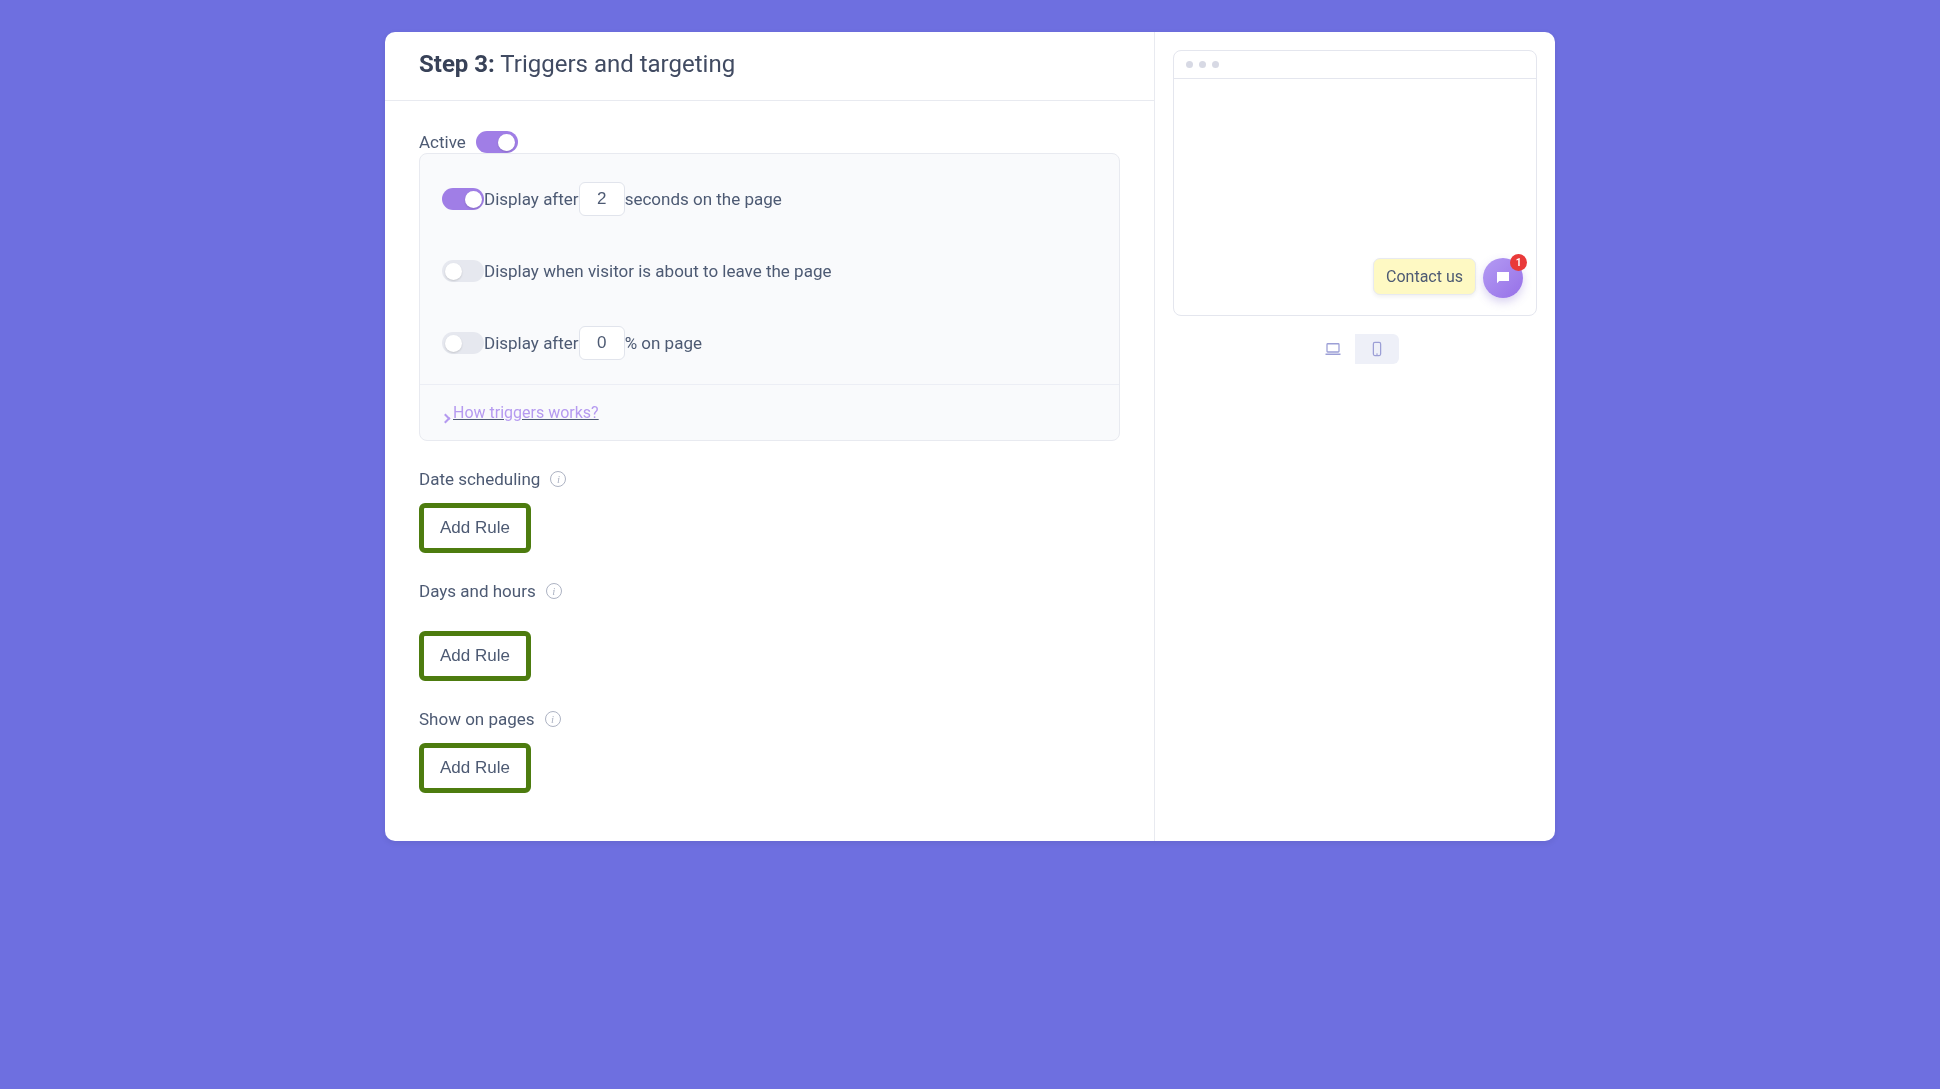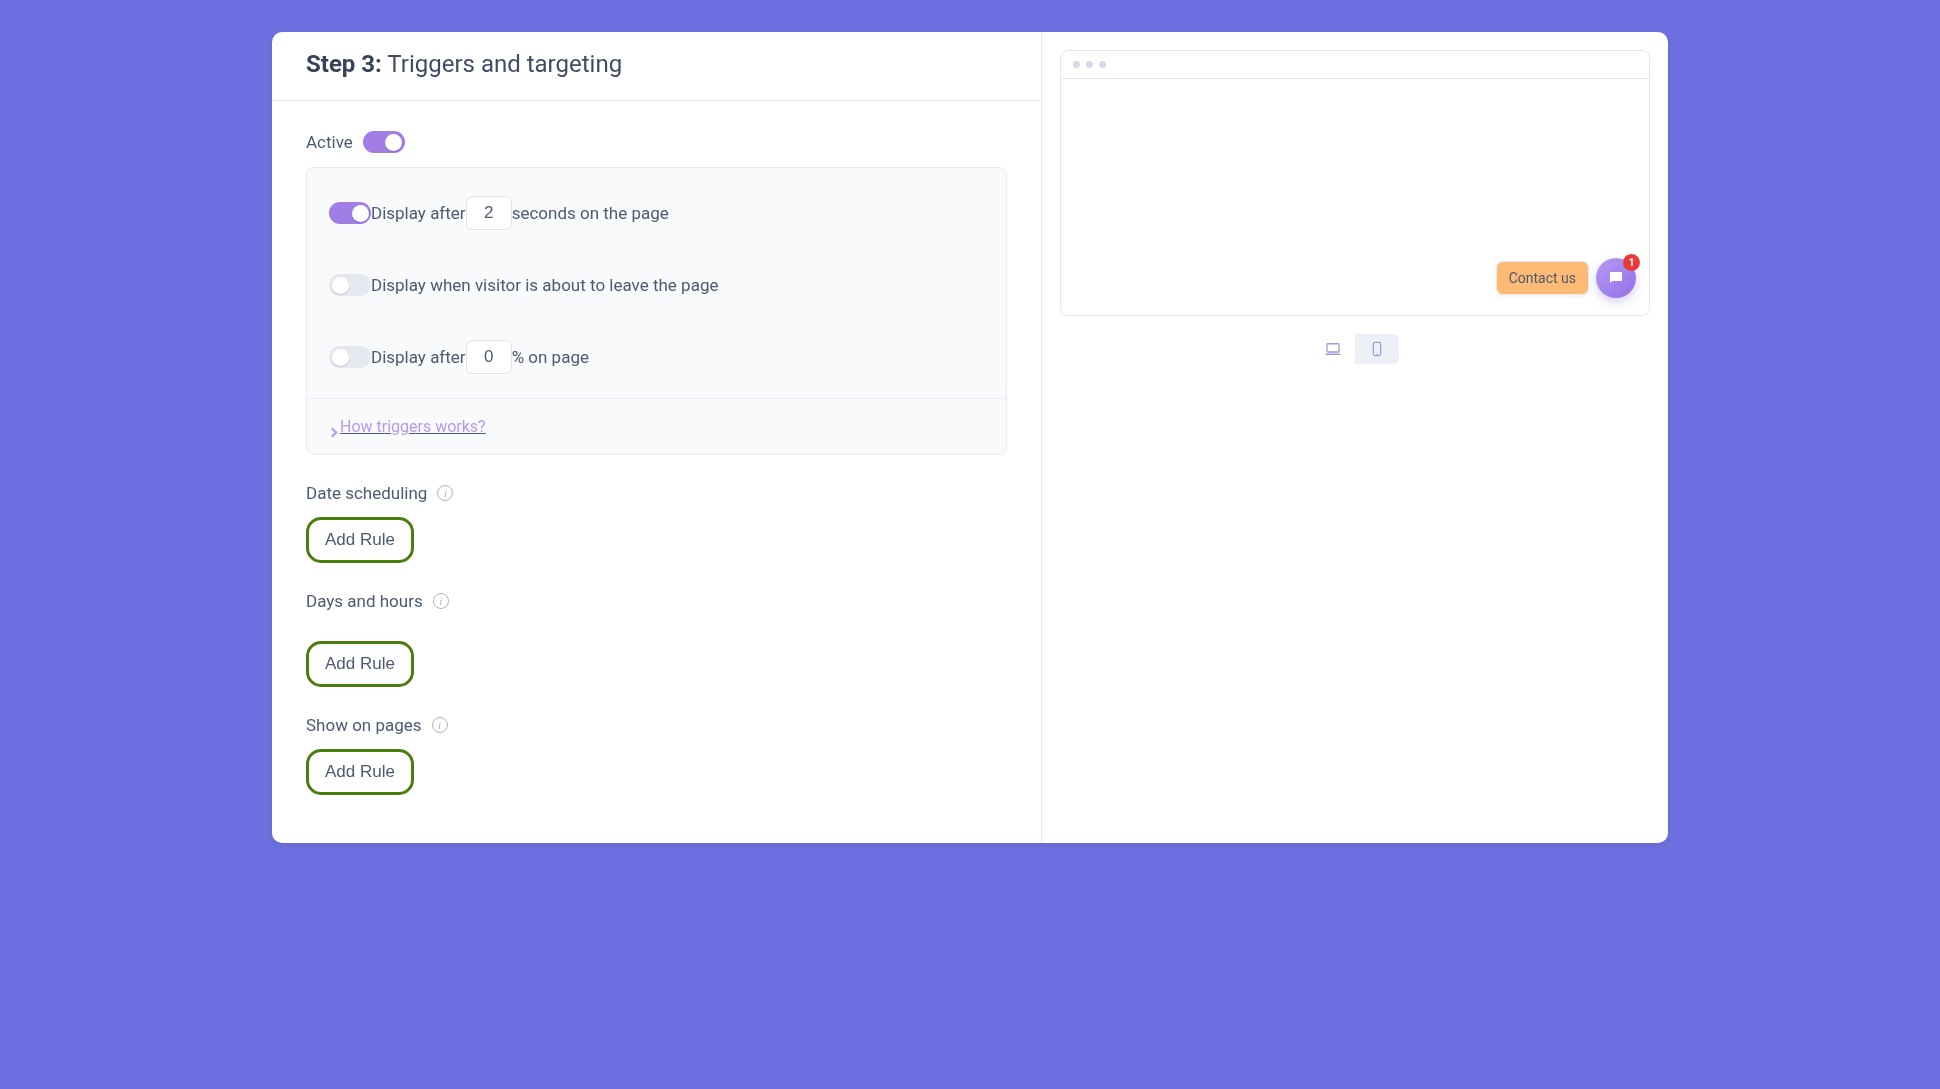--- a/index.html
+++ b/index.html
@@ -7,21 +7,21 @@
   body {
     font-family: -apple-system, BlinkMacSystemFont, "Segoe UI", Roboto, "Helvetica Neue", Arial, sans-serif;
     background: #6e6fe0;
     display: flex;
     align-items: flex-start;
     justify-content: center;
     padding: 32px 0 0 0;
     overflow: hidden;
   }
   .card {
-    width: 1396px;
+    width: 1170px;
     background: #fff;
     border-radius: 10px;
     display: flex;
     box-shadow: 0 2px 6px rgba(0,0,0,0.08);
     min-height: 790px;
   }
   .left {
     flex: 0 0 770px;
     border-right: 1px solid #e8eaf0;
   }
@@ -48,21 +48,20 @@
   }
   .label-row {
     font-size: 17px;
     color: #4d5a73;
     margin-bottom: 14px;
   }
   .active-row {
     display: flex;
     align-items: center;
     gap: 10px;
-    margin-bottom: 14px;
   }
   .active-label { font-size: 17px; color: #4d5a73; }
   
   .toggle {
     position: relative;
     width: 42px;
     height: 22px;
     border-radius: 11px;
     cursor: pointer;
     display: inline-block;
@@ -145,23 +144,23 @@
     font-size: 11px;
     color: #adb3c3;
     font-style: italic;
     font-family: Georgia, serif;
     line-height: 1;
   }
   .btn {
     display: inline-block;
     font-size: 17px;
     color: #4d5a73;
-    border: 3px solid #4d7c0f;
-    background: #fff;
-    border-radius: 15px;
+    border: 5px solid #4d7c0f;
+    background: #fff;
+    border-radius: 6px;
     padding: 10px 16px;
     cursor: pointer;
   }
   .section.days .section-title { margin-bottom: 30px; }
 
   
   .preview-window {
     border: 1px solid #e4e6ee;
     border-radius: 8px;
     width: 100%;
@@ -179,25 +178,25 @@
     gap: 6px;
     padding-left: 12px;
   }
   .preview-topbar .dot {
     width: 7px; height: 7px; border-radius: 50%; background: #d7d9e4;
   }
   .contact-pill {
     position: absolute;
     right: 60px;
     bottom: 20px;
-    background: #fdba74;
+    background: #fef9c3;
     border: 1px solid #e8eaf0;
     border-radius: 7px;
     padding: 8px 12px;
-    font-size: 14px;
+    font-size: 16px;
     color: #4d5a73;
     box-shadow: 0 2px 4px rgba(0,0,0,0.06);
   }
   .chat-fab {
     position: absolute;
     right: 13px;
     bottom: 17px;
     width: 40px; height: 40px;
     border-radius: 50%;
     background: linear-gradient(135deg, #b49bf3, #9670e8);

